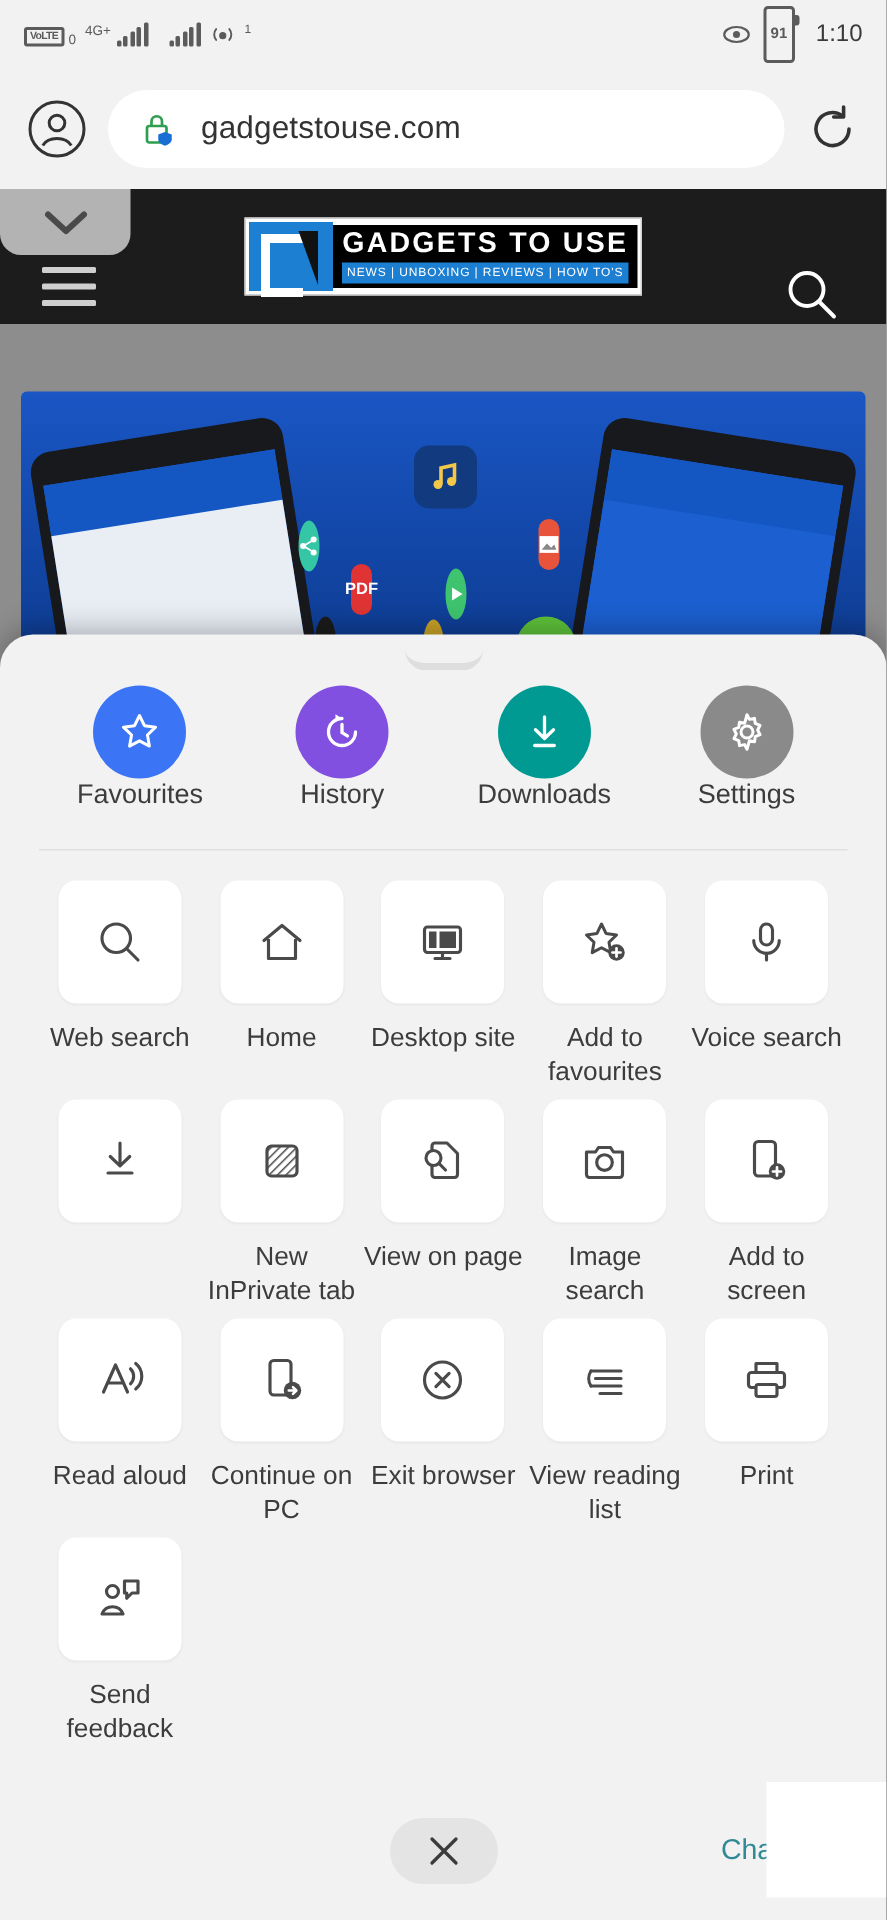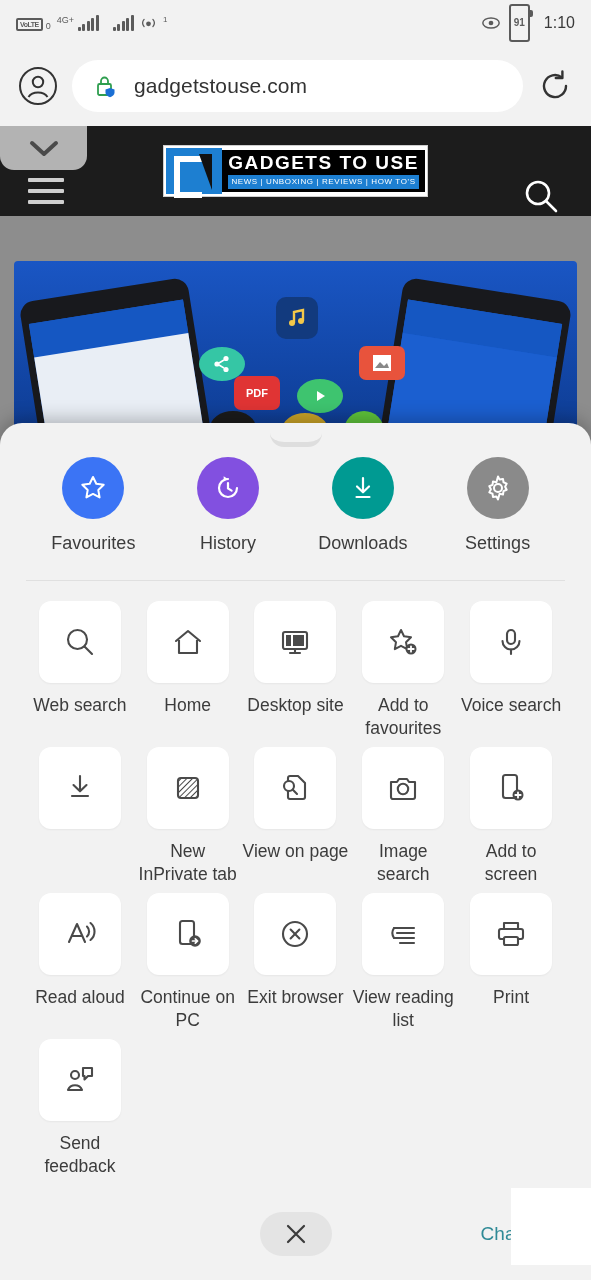--- a/index.html
+++ b/index.html
@@ -98,37 +98,37 @@
     background: linear-gradient(180deg, #1a56c4 0%, #1246a6 60%, #0e3b90 100%);
     border-radius: 4px 4px 0 0; overflow: hidden;
   }
   .phone-l, .phone-r { position: absolute; top: 28px; width: 170px; height: 160px; background: #18191d; }
   .phone-l { left: 16px; transform: rotate(-9deg); border-radius: 14px; }
   .phone-r { right: 16px; transform: rotate(9deg); border-radius: 14px; }
   .phone-scr { position: absolute; left: 7px; right: 7px; top: 22px; bottom: 0; background: #1b5fd0;}
   .phone-scr .bar { height: 34px; background: #1557c2; }
   .phone-scr .body { position:absolute; left:0; right:0; top:34px; bottom:0; background:#e9eef5;}
   .phone-r .phone-scr .body { background: #1b5fd0; }
-  .app { position: absolute; border-radius: 50%; width: 46px; height: 34px;
+  .app { position: absolute; border-radius: 50%; width: 14px; height: 34px;
          display:flex; align-items:center; justify-content:center; }
   .app.sq { border-radius: 7px; }
 
   
   .sheet {
     position: absolute; left: 0; bottom: 0; width: 591px; height: 857px;
     background: #f2f2f2; border-radius: 22px 22px 0 0; z-index: 10;
     box-shadow: 0 -4px 18px rgba(0,0,0,.25);
   }
   .handle {
     position: absolute; left: 50%; top: 10px; transform: translateX(-50%);
     width: 52px; height: 14px; border-bottom: 5px solid #dedede;
     border-radius: 0 0 40px 40px;
   }
   .quickrow { display: flex; padding: 34px 26px 0; }
-  .quick { flex: 1; display: flex; flex-direction: column; align-items: center; gap: 14px;}
+  .quick { flex: 1; display: flex; flex-direction: column; align-items: center; }
   .qcirc {
     width: 62px; height: 62px; border-radius: 50%;
     display: flex; align-items: center; justify-content: center;
   }
   .qlabel { font-size: 18px; color: #3c3c3c; }
   .divider { margin: 26px 26px 0; height: 1px; background: #e0e0e0; }
 
   .grid { display: grid; grid-template-columns: repeat(5, 1fr); padding: 20px 26px 0; row-gap: 6px; }
   .cell { display: flex; flex-direction: column; align-items: center; }
   .tile {

